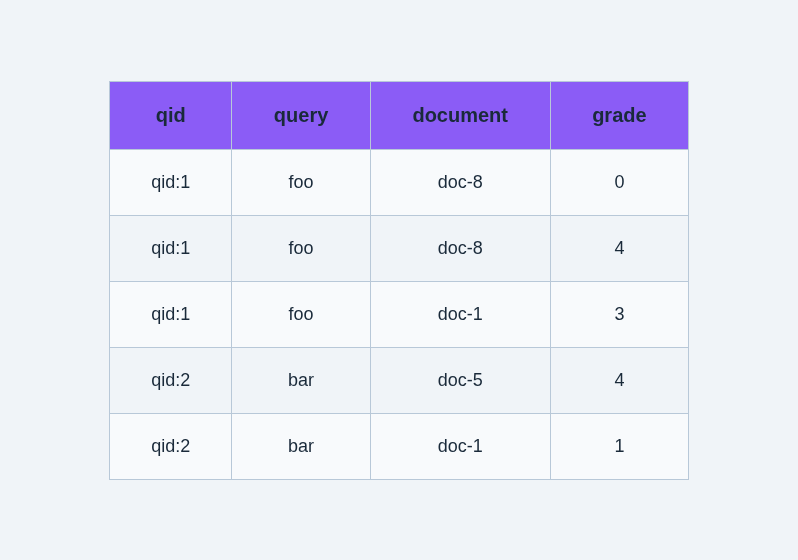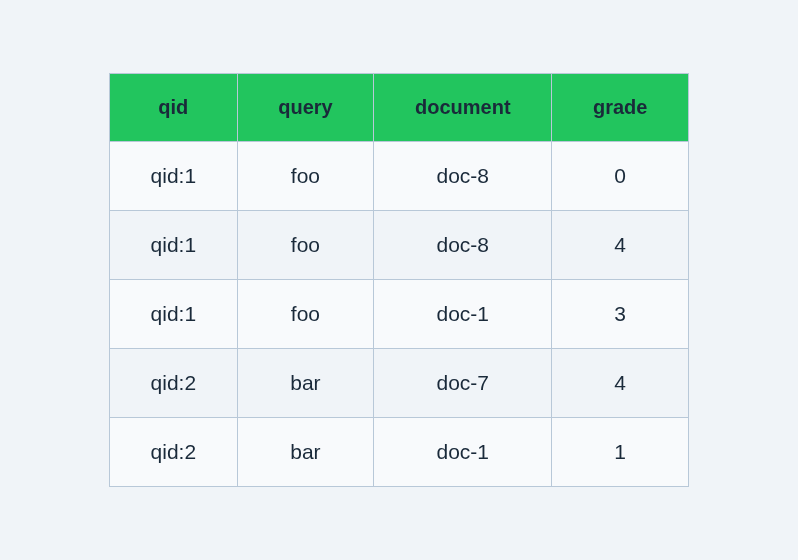--- a/index.html
+++ b/index.html
@@ -34,25 +34,25 @@
       border: 1.5px solid #b8c8d8;
       padding: 0;
       text-align: center;
       color: #1a2a3a;
     }
 
     th {
       font-size: 20px;
       font-weight: 700;
       padding: 22px 40px;
-      background-color: #22c55e;
+      background-color: #8b5cf6;
     }
 
     td {
-      font-size: 21px;
+      font-size: 18px;
       font-weight: 400;
       padding: 22px 40px;
       background-color: #f8fafc;
     }
 
     tr:nth-child(even) td {
       background-color: #f0f4f8;
     }
   </style>
 </head>
@@ -83,21 +83,21 @@
         </tr>
         <tr>
           <td>qid:1</td>
           <td>foo</td>
           <td>doc-1</td>
           <td>3</td>
         </tr>
         <tr>
           <td>qid:2</td>
           <td>bar</td>
-          <td>doc-7</td>
+          <td>doc-5</td>
           <td>4</td>
         </tr>
         <tr>
           <td>qid:2</td>
           <td>bar</td>
           <td>doc-1</td>
           <td>1</td>
         </tr>
       </tbody>
   </table>

